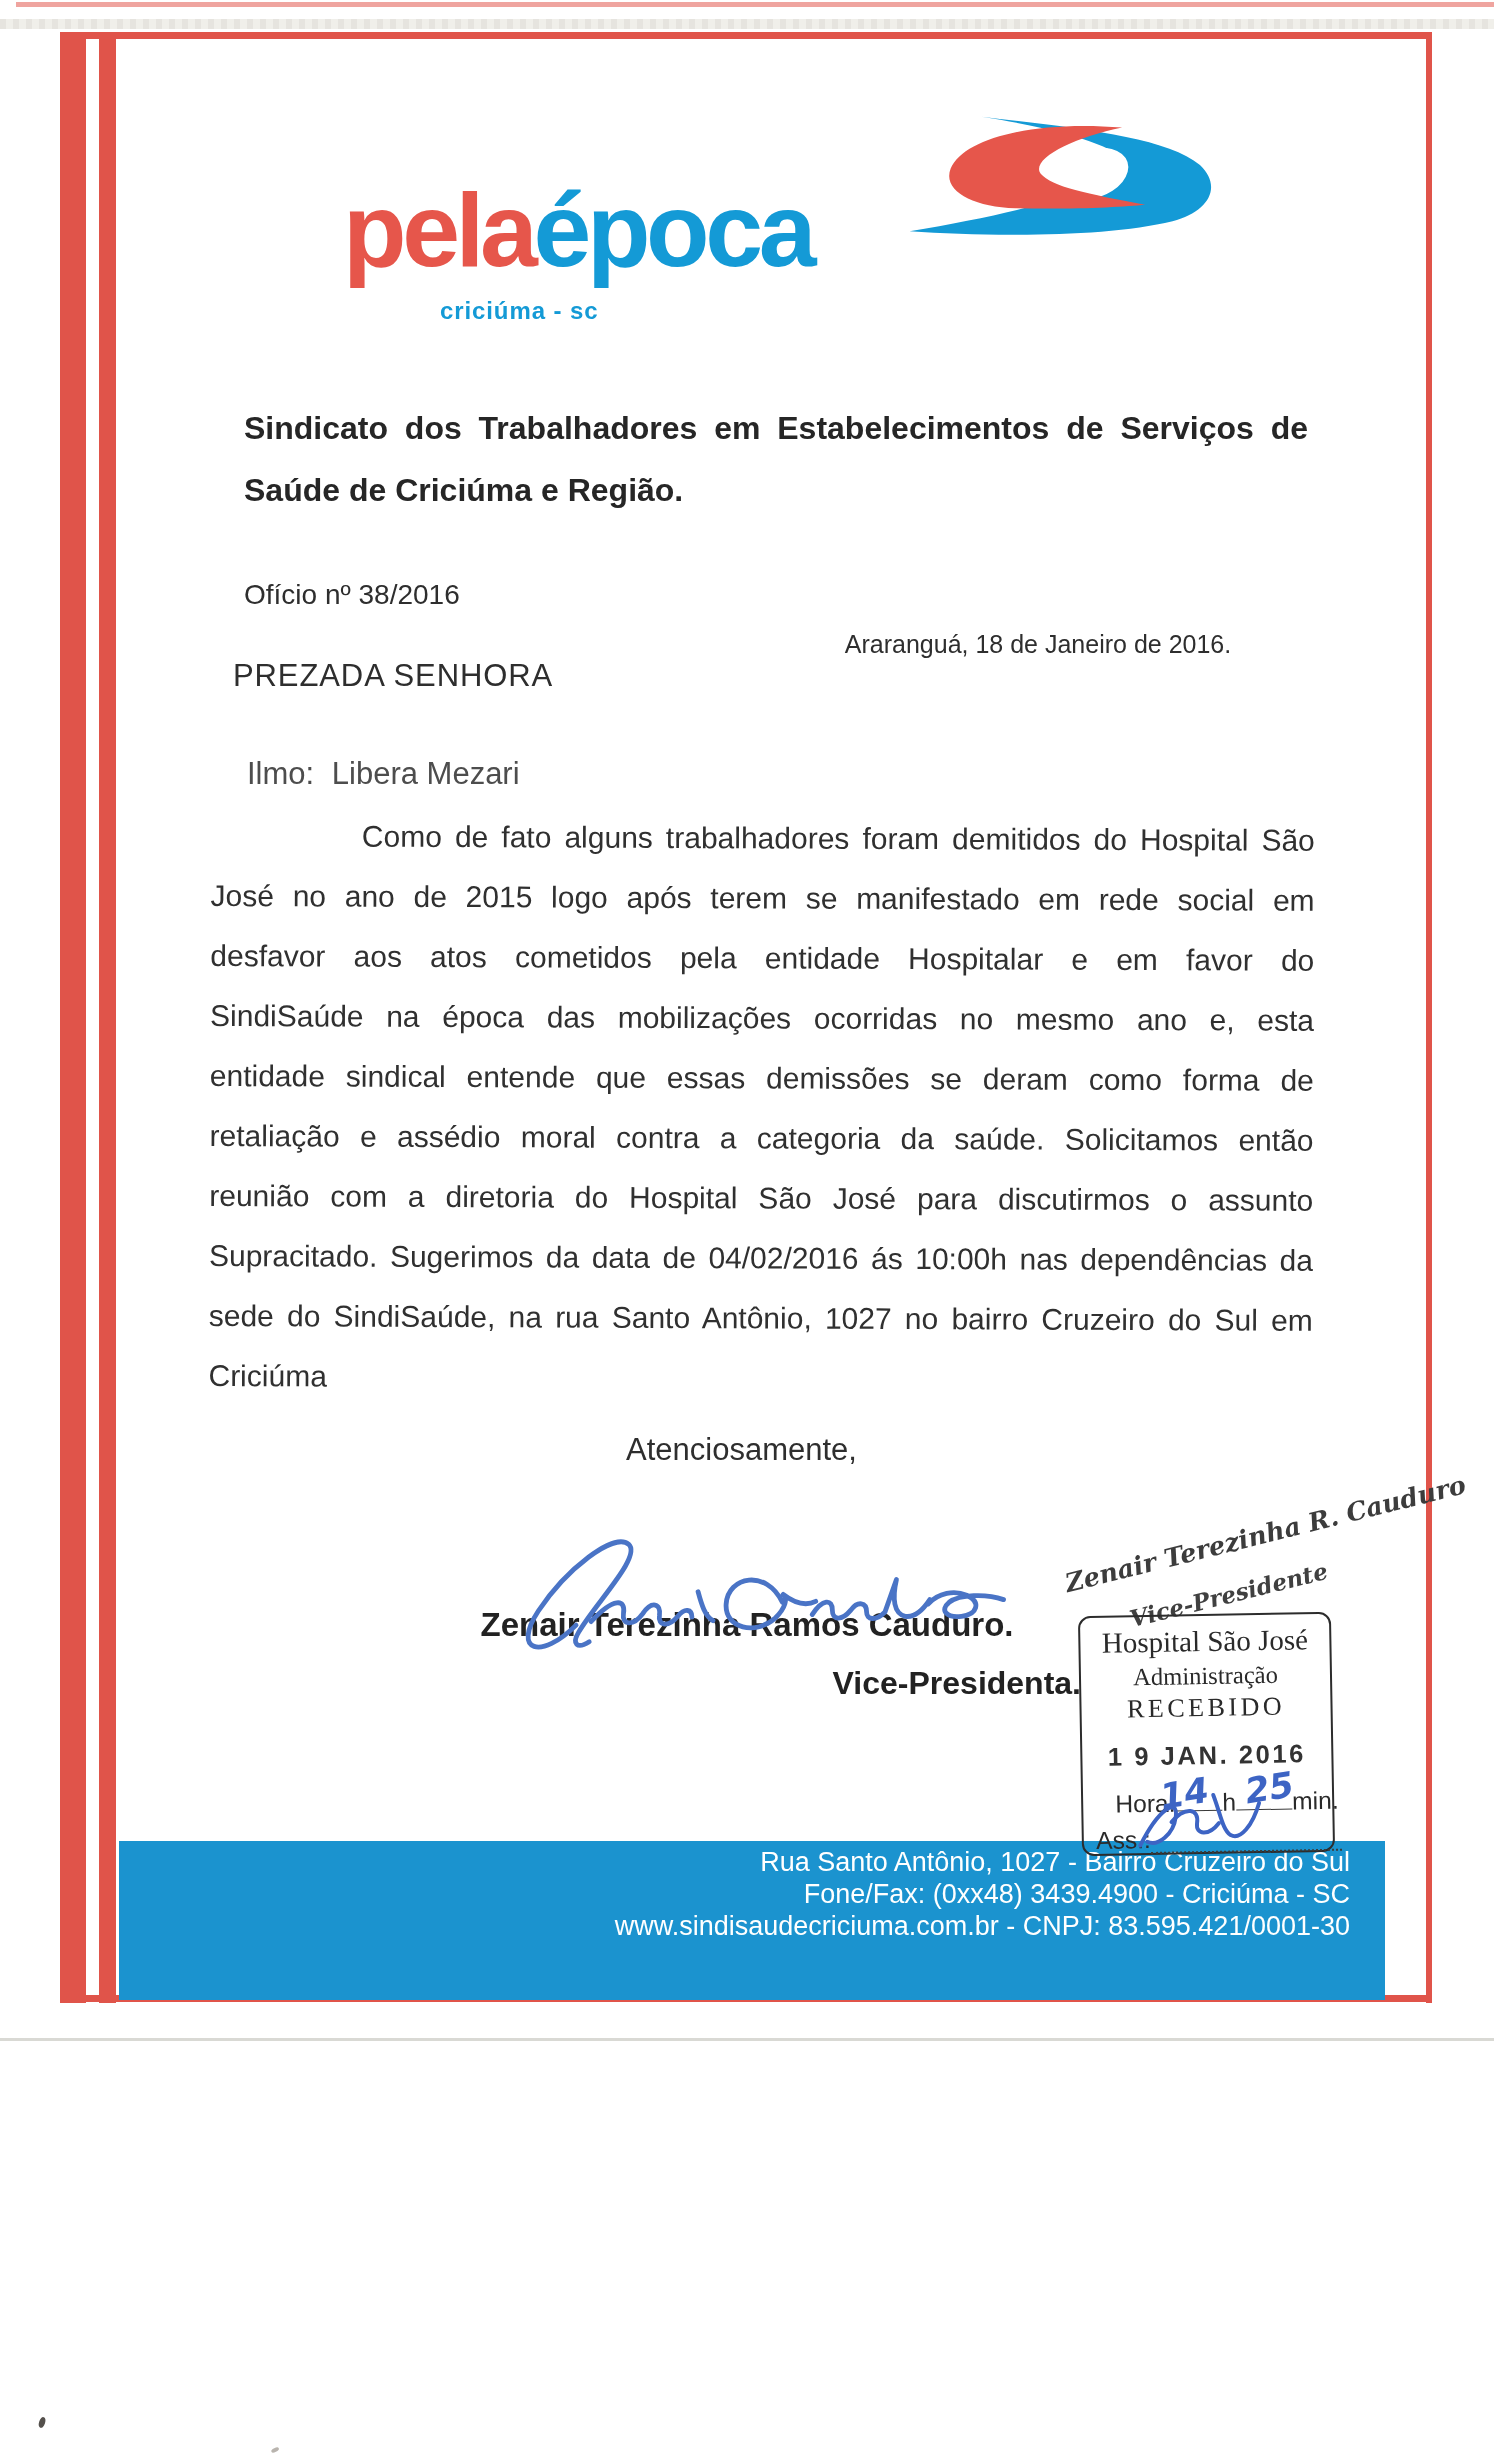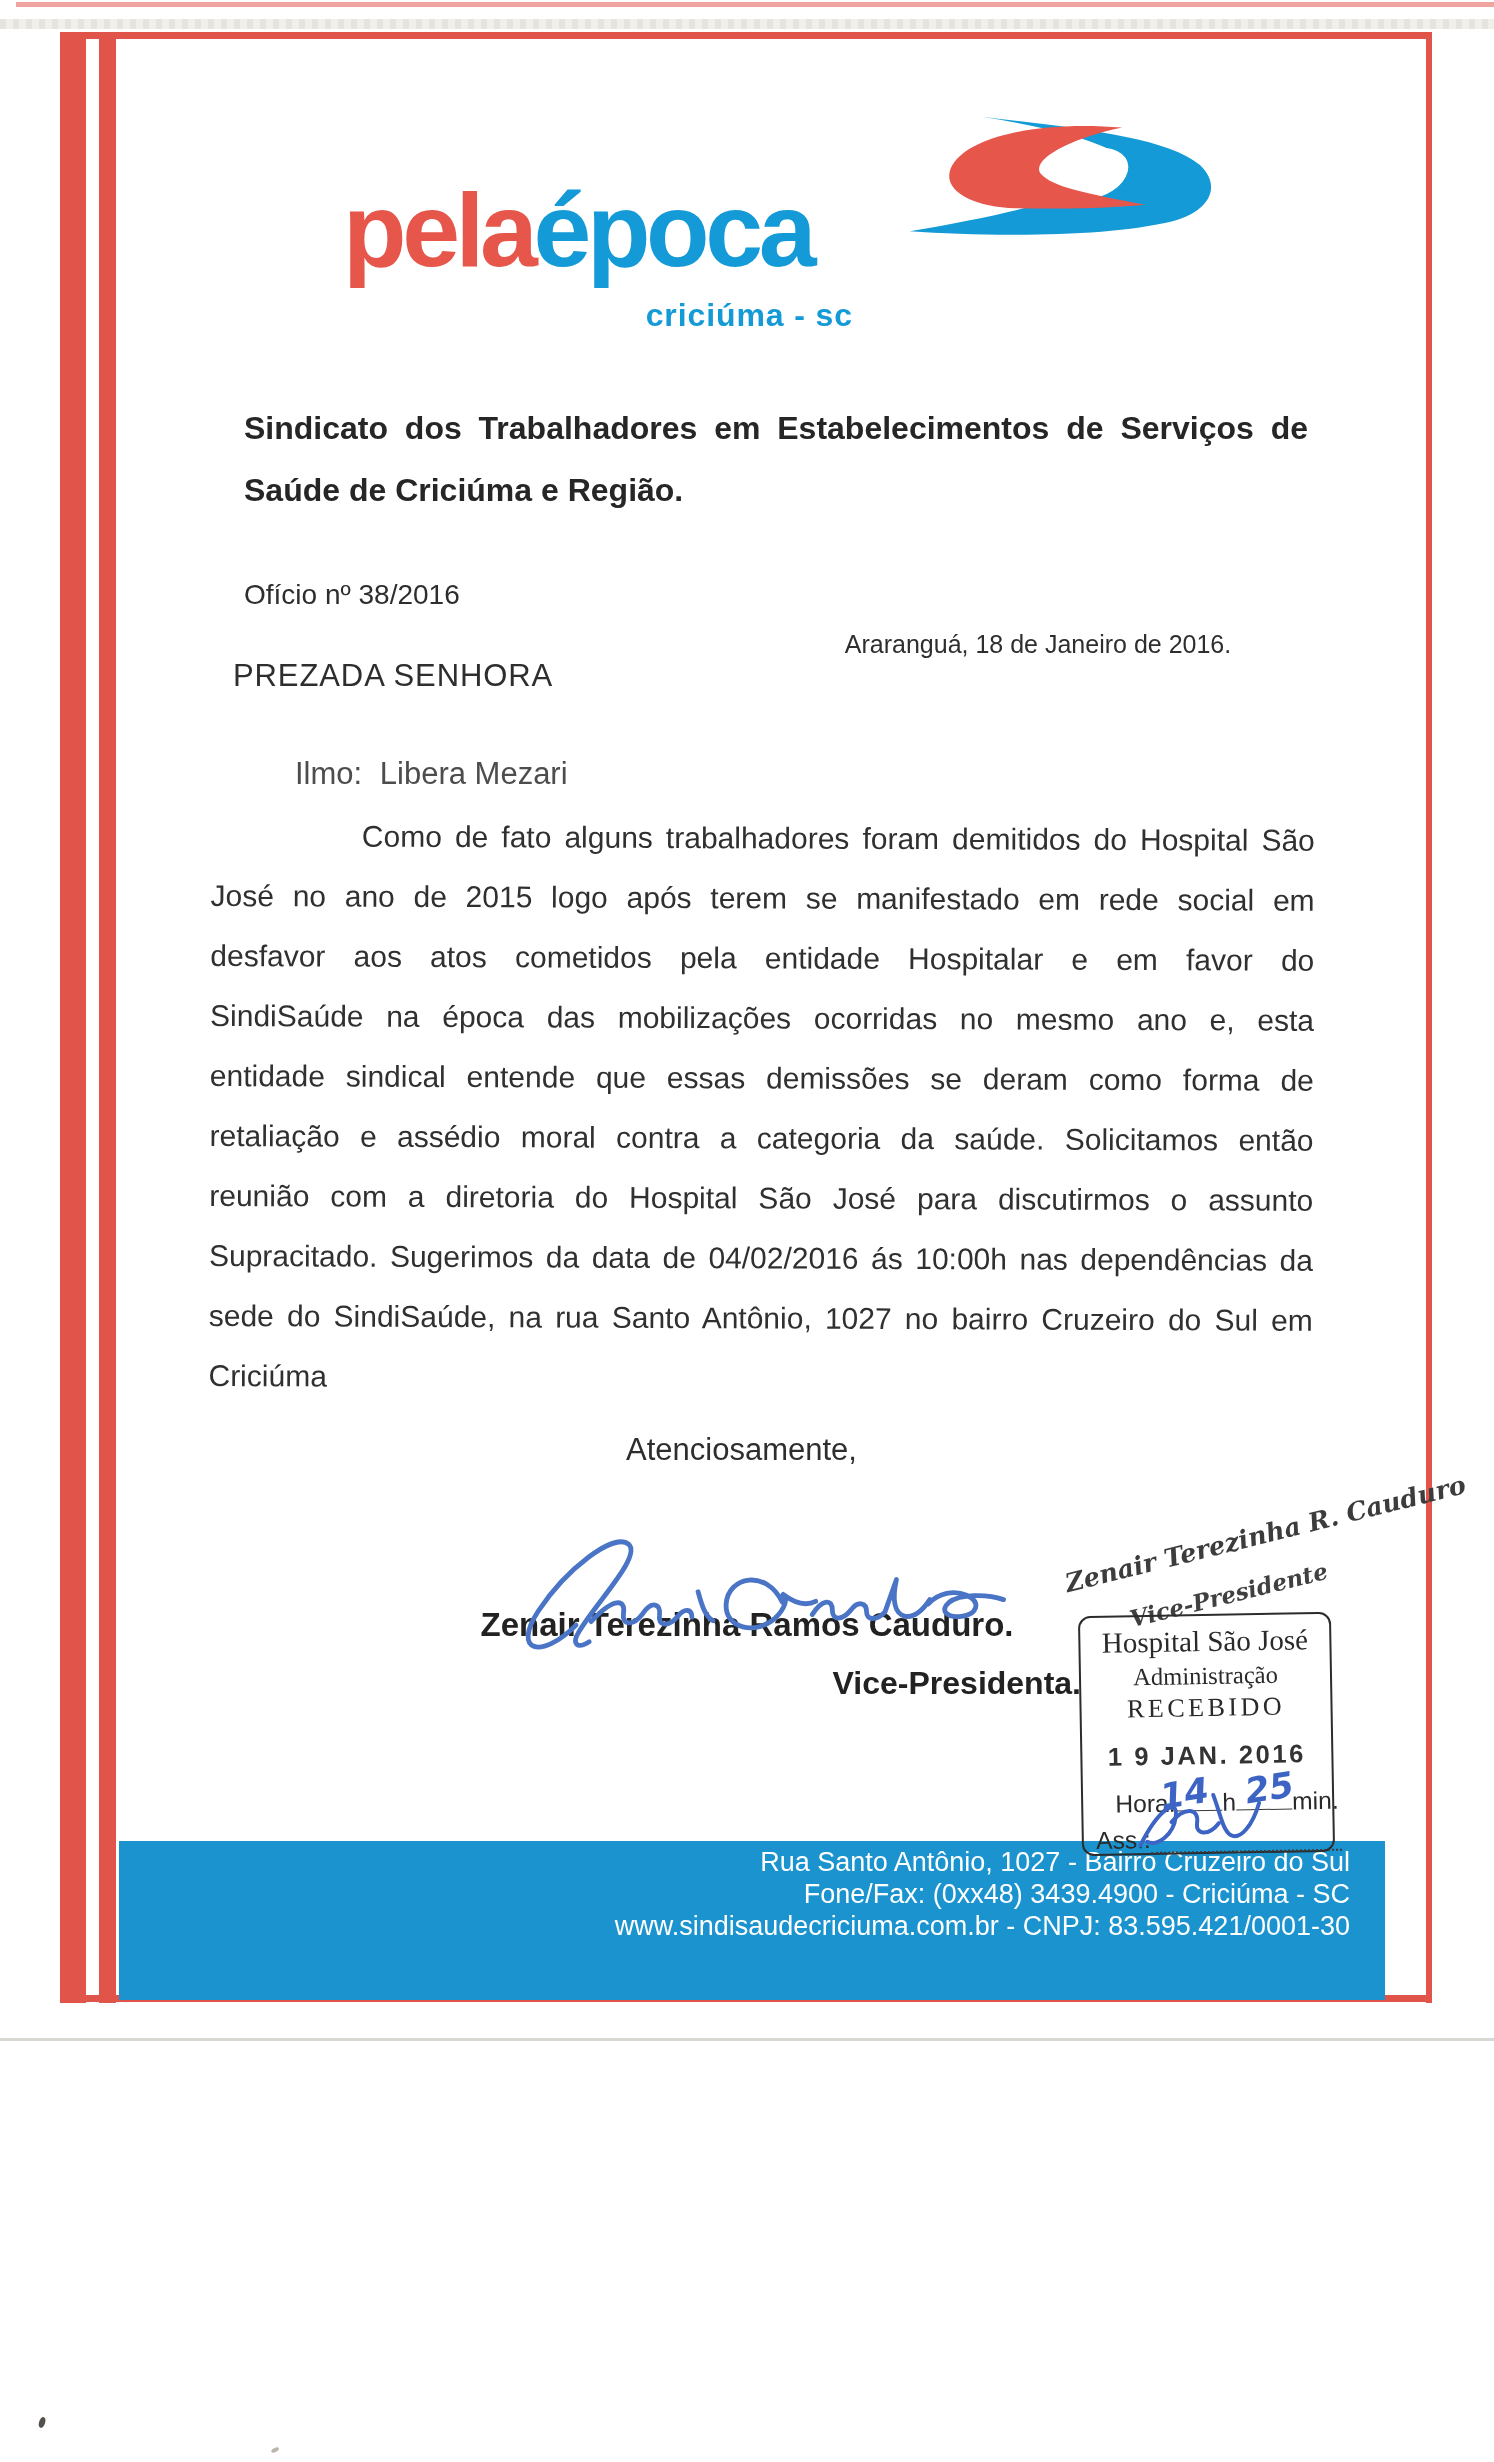--- a/index.html
+++ b/index.html
@@ -17,29 +17,29 @@
   
   .frame-top{left:60px;top:32px;width:1366px;height:7px;}
   .bar-thick{left:60px;top:32px;width:26px;height:1971px;}
   .bar-thin{left:99px;top:32px;width:16.7px;height:1971px;}
   .frame-right{left:1426px;top:32px;width:6.2px;height:1971px;}
   .frame-bottom{left:60px;top:1995px;width:1372px;height:7px;}
   
   .wordmark{left:343px;top:176px;font-size:104px;font-weight:bold;letter-spacing:-4.4px;line-height:1.05;white-space:nowrap;}
   .brand-red{color:#e6564b;}
   .brand-blue{color:#149ad6;}
-  .tagline{left:440px;top:297px;width:413px;text-align:right;font-size:32px;font-weight:bold;color:#149ad6;letter-spacing:0.9px;}
+  .tagline{left:440px;top:297px;width:413px;text-align:left;font-size:24px;font-weight:bold;color:#149ad6;letter-spacing:0.9px;}
   .swoosh{left:906px;top:75px;}
   
   .orgtitle{left:244px;top:397px;width:1064px;font-size:32px;font-weight:bold;line-height:62px;color:#262626;}
   .jfull{text-align:justify;text-align-last:justify;}
   .oficio{left:244px;top:563px;font-size:28px;margin-top:16px;}
   .dateline{left:774px;top:630px;width:528px;text-align:center;font-size:25px;}
   .salutation{left:233px;top:658px;font-size:31px;letter-spacing:0.9px;}
-  .addressee{left:247px;top:756px;font-size:31px;color:#4d4d4d;margin-left:48px;}
+  .addressee{left:247px;top:756px;font-size:31px;color:#4d4d4d;}
   .addressee .gap{display:inline-block;width:17.6px;}
   .bodytext{left:211px;top:806px;width:1104px;font-size:30px;line-height:60px;
             transform:rotate(.25deg);transform-origin:left top;color:#303030;}
   .bl{height:60px;overflow:hidden;}
   .indent{text-indent:151px;}
   .closing{left:626px;top:1432px;font-size:31px;}
   .signame{left:413px;top:1606px;width:668px;text-align:center;font-size:33px;font-weight:bold;color:#222;}
   .sigrole{left:413px;top:1665px;width:668px;text-align:right;font-size:32px;font-weight:bold;color:#222;}
   .sigsvg{left:492px;top:1518px;z-index:3;}
   

